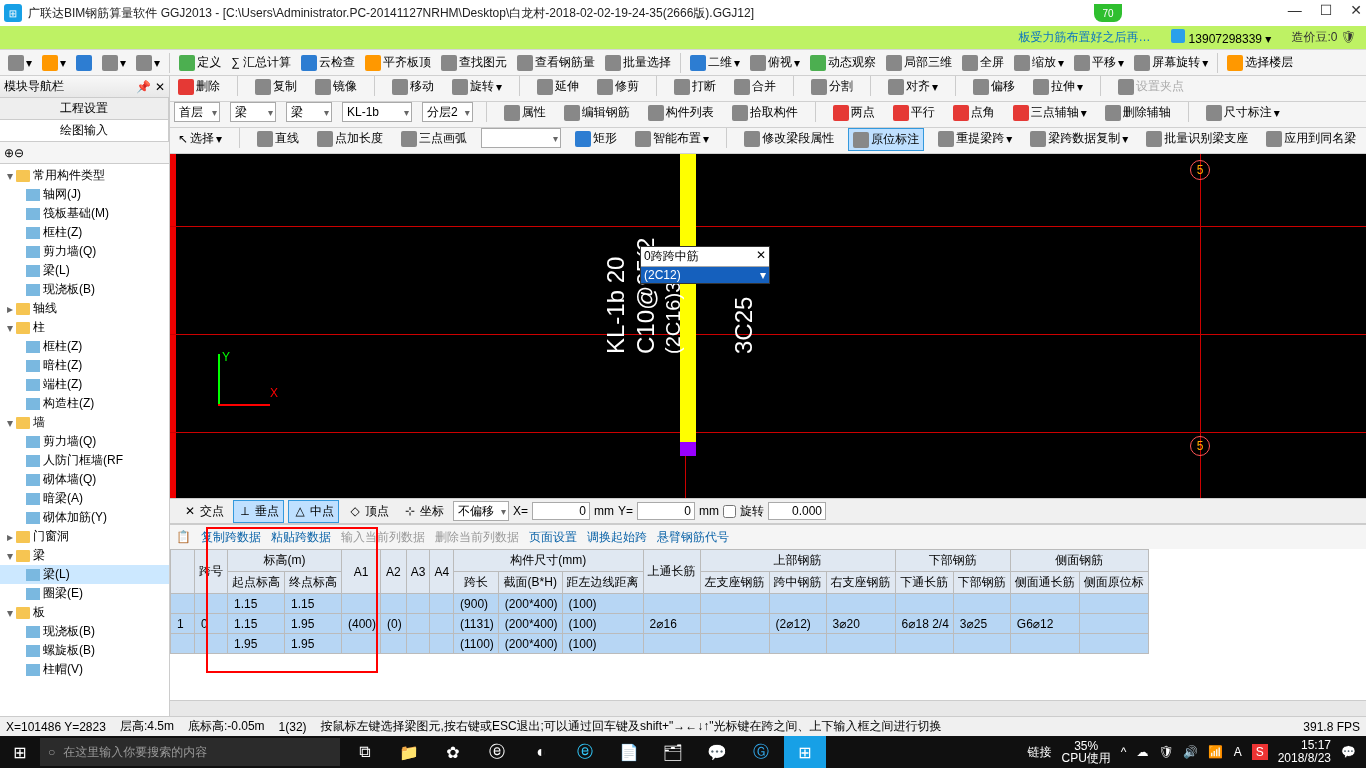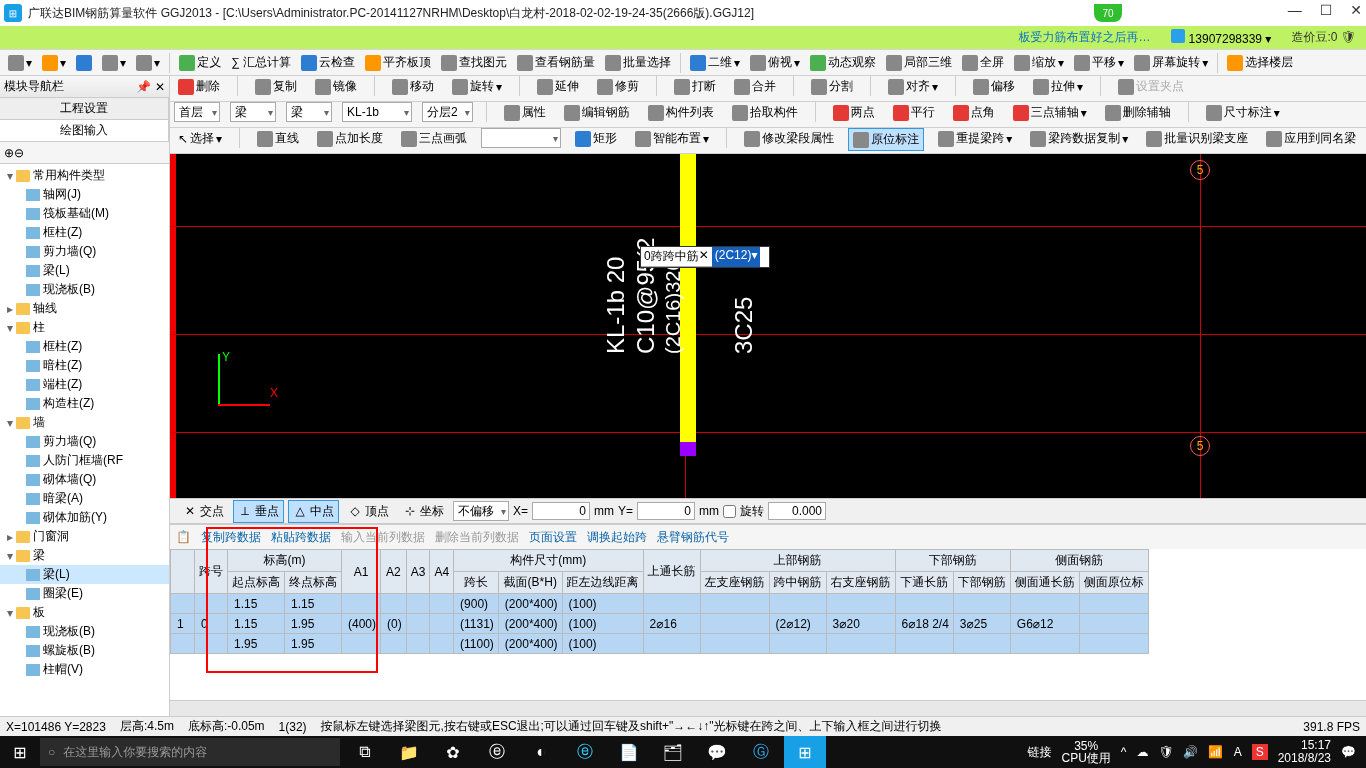--- a/index.html
+++ b/index.html
@@ -44,21 +44,21 @@
 .tbtn.active { background: #bfe0ff; border: 1px solid #3399dd; }
 .canvas { flex: 1; background: #000; position: relative; overflow: hidden; }
 .gridline-h { position: absolute; left: 0; right: 0; height: 1px; background: #c00; }
 .gridline-v { position: absolute; top: 0; bottom: 0; width: 1px; background: #c00; }
 .beam { position: absolute; background: #ff0; }
 .beam2 { position: absolute; background: #90f; }
 .axisY { position: absolute; width: 2px; background: #0f0; }
 .axisX { position: absolute; height: 2px; background: #f00; }
 .ctext { position: absolute; color: #fff; font-size: 24px; transform: rotate(-90deg); transform-origin: left top; white-space: nowrap; }
 .gridnum { position: absolute; width: 20px; height: 20px; border: 1px solid #f55; border-radius: 50%; color: #fa0; display: flex; align-items: center; justify-content: center; font-size: 12px; }
-.popup { position: absolute; background: #fff; border: 1px solid #333; display: flex; flex-direction: row; }
+.popup { position: absolute; background: #fff; border: 1px solid #333; display: flex; flex-direction: column; }
 .popup .pt { background: #fff; border-bottom: 1px solid #aaa; padding: 1px 3px; display: flex; justify-content: space-between; }
 .popup .pv { background: #1560bd; color: #fff; padding: 1px 3px; }
 .snapbar { height: 26px; background: #f0f0f0; border-top: 1px solid #ccc; border-bottom: 1px solid #ccc; display: flex; align-items: center; gap: 4px; padding: 0 8px; }
 .snapbtn { border: 1px solid transparent; padding: 2px 4px; display: flex; align-items: center; gap: 3px; cursor: pointer; }
 .snapbtn.active { background: #bfe0ff; border-color: #3399dd; }
 .snapico { width: 14px; height: 14px; display: inline-flex; align-items: center; justify-content: center; }
 .numfield { width: 58px; height: 18px; border: 1px solid #aaa; text-align: right; padding: 0 3px; }
 .tablewrap { height: 192px; background: #f5f5f5; border-top: 1px solid #ccc; display: flex; flex-direction: column; }
 .tbl-tools { height: 24px; display: flex; align-items: center; gap: 10px; padding: 0 6px; }
 .tbl-tools a { color: #0b63a8; cursor: pointer; }

